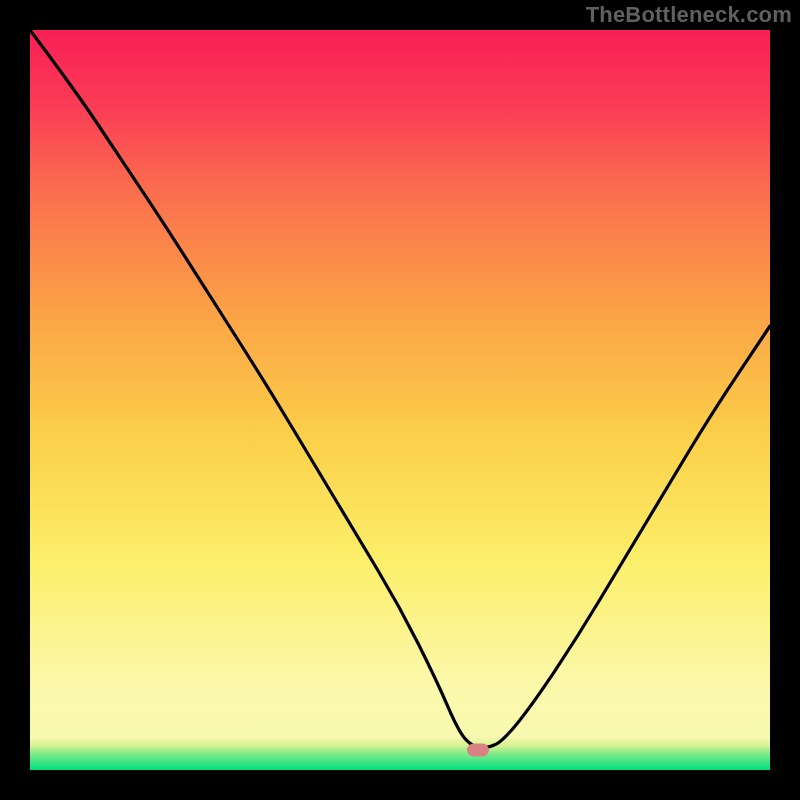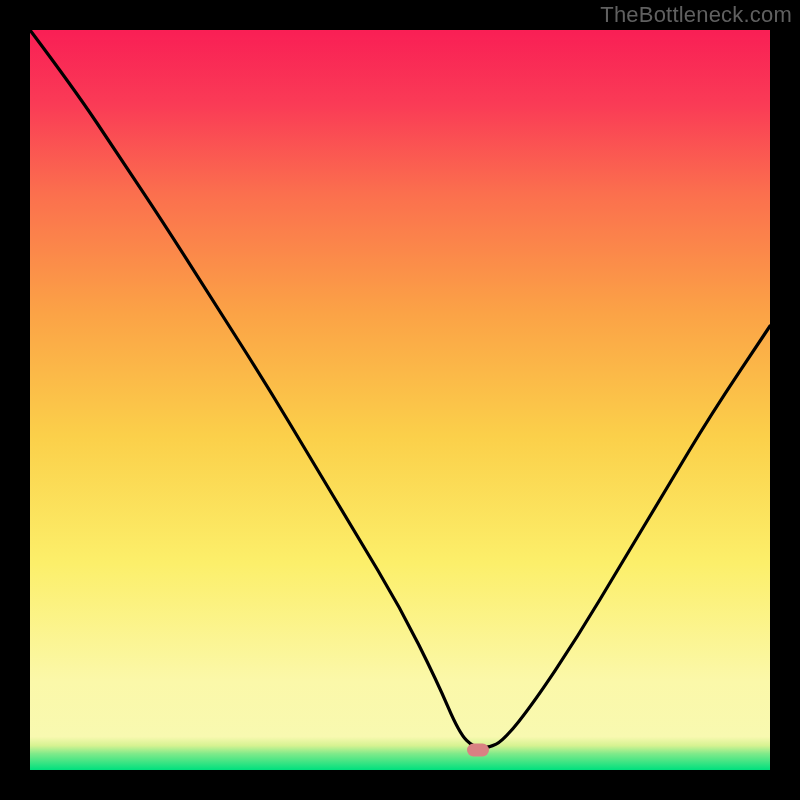--- a/index.html
+++ b/index.html
@@ -16,21 +16,21 @@
     width: 800px;
     height: 800px;
     background: #000;
   }
   .watermark {
     position: absolute;
     top: 2px;
     right: 8px;
     font-size: 22px;
     color: #606060;
-    font-weight: 400;
+    font-weight: 700;
     letter-spacing: 0.2px;
     z-index: 5;
   }
   .plot-area {
     position: absolute;
     left: 30px;
     top: 30px;
     width: 740px;
     height: 740px;
     overflow: hidden;

